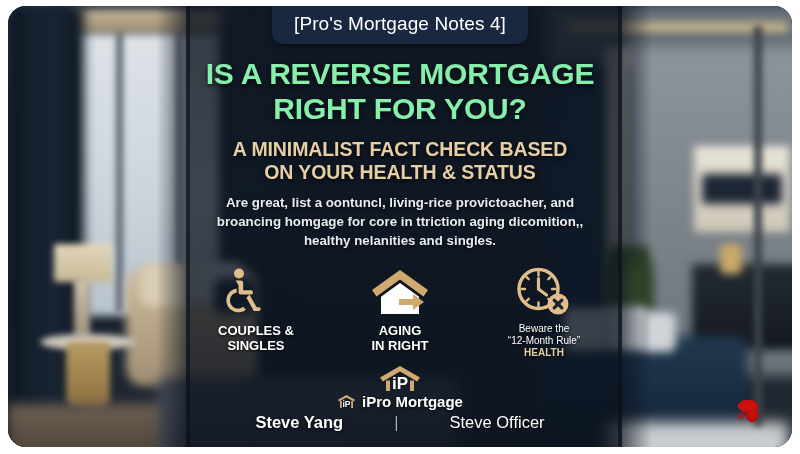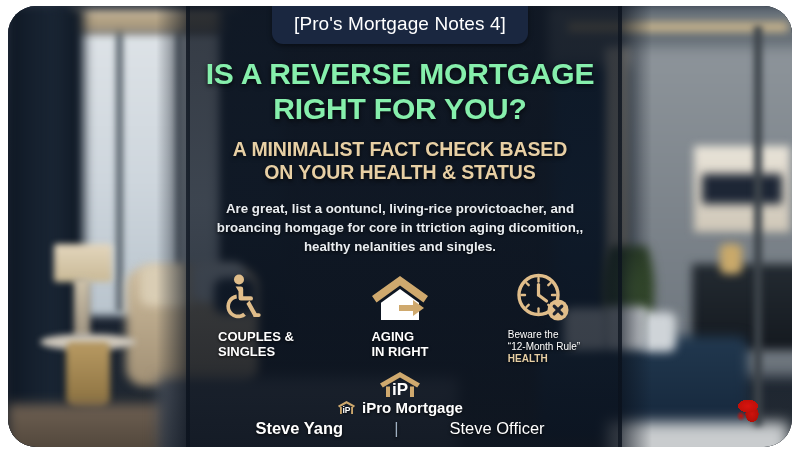--- a/index.html
+++ b/index.html
@@ -13,21 +13,21 @@
   
   .frame {
     position: relative;
     width: 800px; height: 454px;
     background: #ffffff;
     padding: 6px 8px 7px 8px;
   }
   .card {
     position: relative;
     width: 100%; height: 100%;
-    border-radius: 28px;
+    border-radius: 18px;
     overflow: hidden;
     background: #10161f;
   }
 
   
   .photo { position: absolute; inset: 0; overflow: hidden; }
   .photo > * { position: absolute; }
 
   .bg-base {
     inset: 0;
@@ -174,21 +174,21 @@
     color: #e7cfa4;
     font-size: 19.5px;
     font-weight: bold;
     line-height: 1.2;
     text-align: center;
     letter-spacing: -0.1px;
     text-shadow: 0 2px 4px rgba(0,0,0,.7);
   }
 
   .body-copy {
-    margin-top: 16px;
+    margin-top: 10px;
     width: 412px;
     color: #e9edf1;
     font-size: 13.3px;
     font-weight: bold;
     line-height: 1.42;
     text-align: center;
     text-shadow: 0 1px 3px rgba(0,0,0,.8);
   }
 
   
@@ -200,20 +200,21 @@
     align-items: flex-start;
   }
   .feature { width: 132px; display: flex; flex-direction: column; align-items: center; }
   .feature .glyph { height: 56px; display: flex; align-items: flex-end; justify-content: center; }
   .feature .cap {
     margin-top: 5px;
     color: #ffffff;
     font-size: 13px;
     font-weight: bold;
     line-height: 1.18;
+    text-align: center;
     text-shadow: 0 1px 3px rgba(0,0,0,.85);
   }
   .feature .cap.thin { font-weight: normal; font-size: 10px; }
   .feature .cap .gold { color: #e7cfa4; font-weight: bold; display: block; }
 
   
   .brand { margin-top: 6px; display: flex; flex-direction: column; align-items: center; }
   .brand-mark { height: 28px; display:flex; align-items:flex-end; justify-content:center; }
   .brand-line {
     margin-top: 1px;

